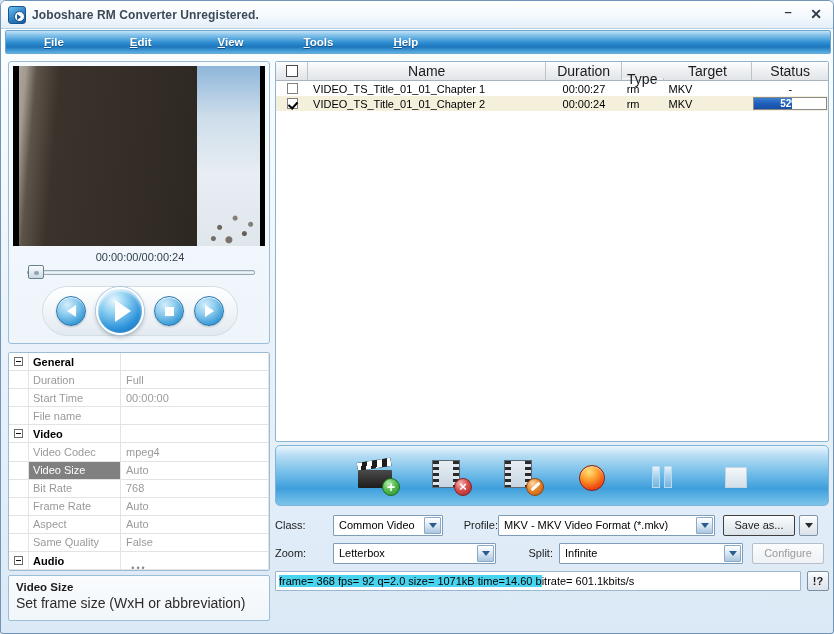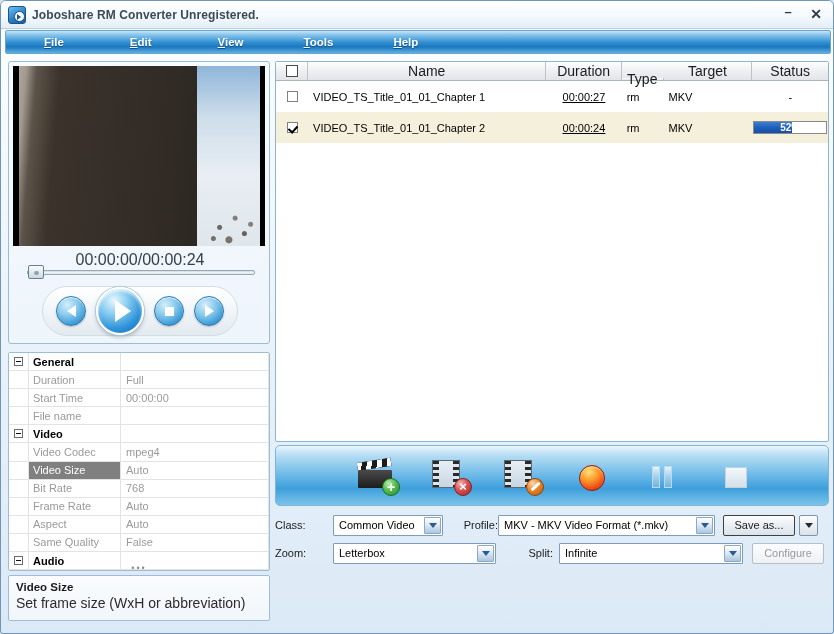--- a/index.html
+++ b/index.html
@@ -110,21 +110,21 @@
       radial-gradient(circle at 70% 80%, rgba(80,72,62,.85) 0 2px, transparent 3px),
       radial-gradient(circle at 45% 90%, rgba(95,86,74,.8) 0 3px, transparent 4px),
       radial-gradient(circle at 80% 65%, rgba(100,92,80,.75) 0 2px, transparent 3px),
       radial-gradient(circle at 20% 88%, rgba(88,80,70,.8) 0 2px, transparent 3px);
   }
   .vf-bar-l { position: absolute; left: 0; top: 0; width: 6px; height: 100%; background: #000; }
   .vf-bar-r { position: absolute; right: 0; top: 0; width: 5px; height: 100%; background: #000; }
 
   #time-label {
     position: absolute; left: 0; top: 189px; width: 262px;
-    text-align: center; font-size: 16px; color: #33414d;
+    text-align: center; font-size: 11px; color: #33414d;
   }
   #seek-row { position: absolute; left: 10px; top: 203px; width: 242px; height: 14px; }
   #seek-track {
     position: absolute; left: 8px; top: 5px; width: 228px; height: 5px;
     background: linear-gradient(180deg,#cfd9e1 0%,#eef3f7 50%,#dde5ec 100%);
     border: 1px solid #97a8b6; border-radius: 2px;
   }
   #seek-thumb {
     position: absolute; left: 9px; top: 0; width: 16px; height: 14px;
     background: linear-gradient(180deg,#fbfdfe 0%,#e3eaf1 50%,#cdd8e2 100%);
@@ -231,35 +231,35 @@
   .fh-check { width: 34px; }
   .fh-check .hbox {
     width: 12px; height: 12px; border: 1px solid #4b4b4b; background: #fff;
   }
   .fh-name { width: 252px; }
   .fh-dur  { width: 80px; }
   .fh-type { width: 44px; margin-top: 16px; }
   .fh-target { width: 94px; }
   .fh-status { width: 80px; border-right: none; }
 
-  .fl-row { display: flex; height: 31px; align-items: stretch; }
+  .fl-row { display: flex; height: 15px; align-items: stretch; }
   .fl-row.selected { background: #f4f0dc; }
   .fc { display: flex; align-items: center; font-size: 11px; color: #000; overflow: hidden; white-space: nowrap; }
   .fc-check { width: 34px; justify-content: center; }
   .fc-check .cbox {
     width: 11px; height: 11px; border: 1px solid #808080; background: #fff;
     position: relative;
   }
   .fc-check .cbox.checked::after {
     content: ""; position: absolute; left: 2px; top: 1px;
     width: 4px; height: 7px; border: solid #000; border-width: 0 2px 2px 0;
     transform: rotate(42deg);
   }
   .fc-name { width: 252px; padding-left: 5px; }
-  .fc-dur  { width: 80px; justify-content: center; text-decoration: underline; }
+  .fc-dur  { width: 80px; justify-content: center; }
   .fc-type { width: 44px; padding-left: 5px; }
   .fc-target { width: 94px; padding-left: 5px; }
   .fc-status { width: 80px; justify-content: center; }
   .progress-cell {
     width: 74px; height: 13px; border: 1px solid #8a8a8a; background: #fff;
     position: relative; overflow: hidden;
   }
   .progress-fill {
     position: absolute; left: 0; top: 0; height: 100%;
     background: linear-gradient(180deg,#3a7fd0 0%,#1f5fbb 50%,#184fa4 100%);
@@ -625,16 +625,23 @@
         </div>
         <div class="slabel" style="width:63px; text-align:right; padding-right:6px">Split:</div>
         <div class="combo" style="width:184px">
           <span>Infinite</span>
           <span class="arrowbtn"></span>
         </div>
         <div class="btn disabled" style="width:72px; margin-left:9px">Configure</div>
       </div>
 
 
+      <div id="statusrow">
+        <div id="statusbar">
+          <span class="hl">frame=  368 fps= 92 q=2.0 size=   1071kB time=14.60 b</span>
+            <span>itrate= 601.1kbits/s</span>
+        </div>
+        <div id="help-btn">!?</div>
+      </div>
 
     </div>
   </div>
 </div>
 
 </body></html>

